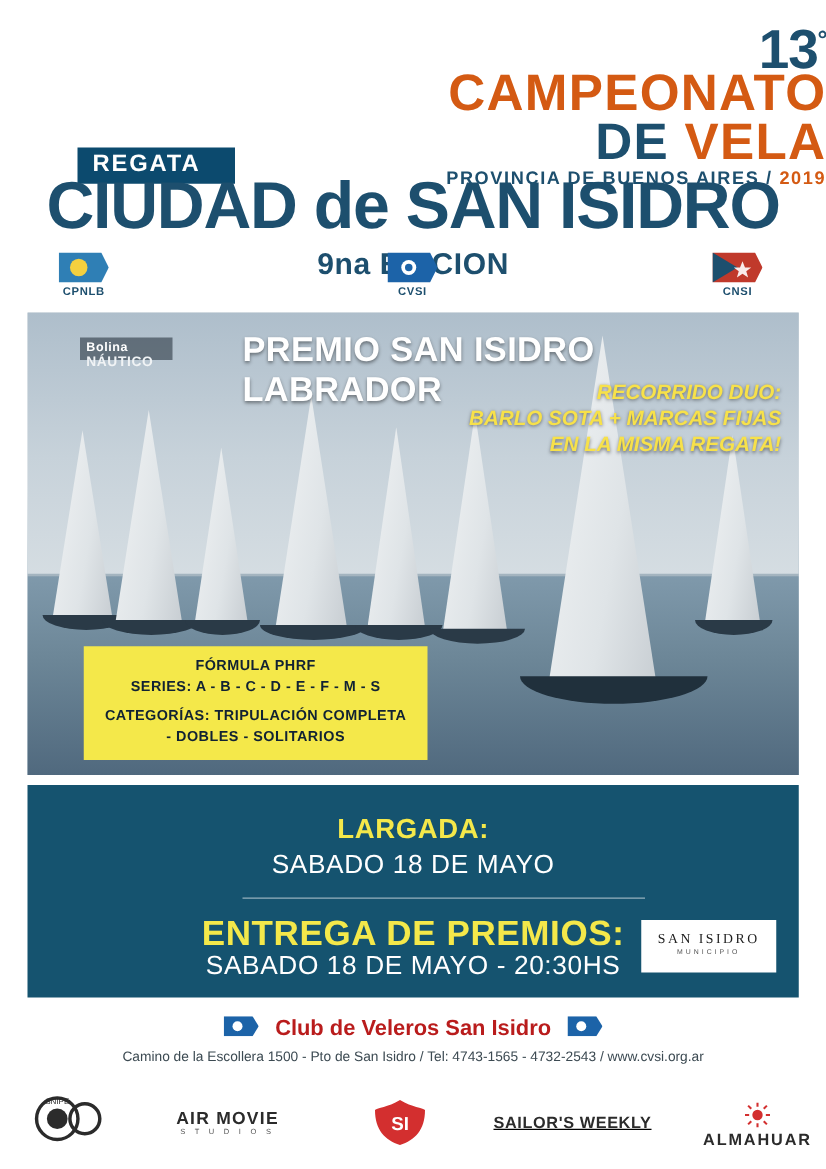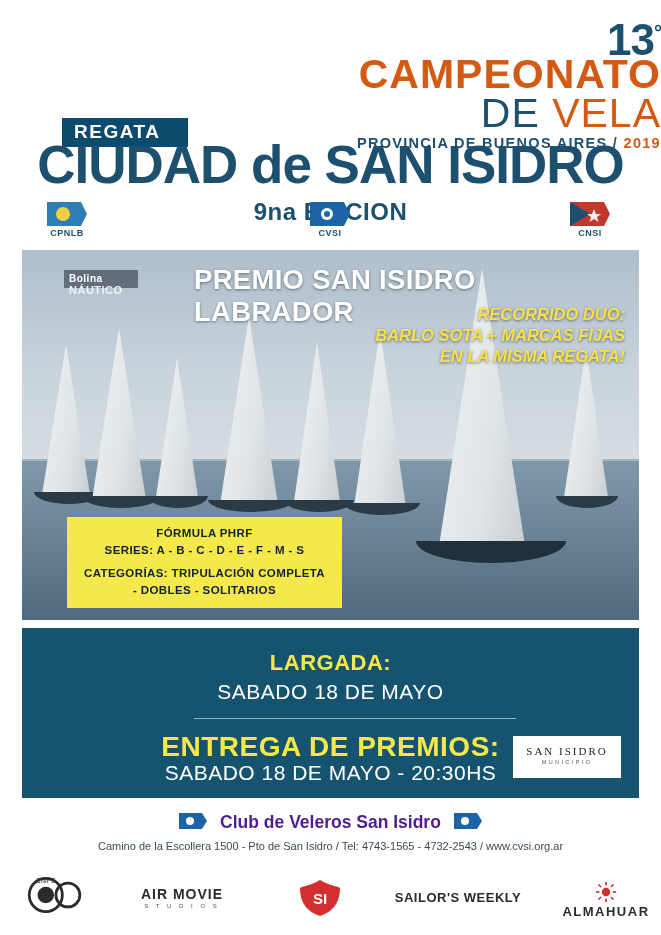--- a/index.html
+++ b/index.html
@@ -30,21 +30,21 @@
     position:relative; display:inline-block;
   }
   .sail-glyph {
     position:absolute; left:74px; top:-6px; width:40px; height:50px;
   }
   .champ-word {
     color:#d45a13; font-weight:bold; font-size:41px; letter-spacing:1px;
     line-height: 0.92; margin-top:-6px;
   }
   .champ-word2 {
-    color:#d45a13; font-weight:normal; font-size:41px; letter-spacing:1px;
+    color:#d45a13; font-weight:bold; font-size:41px; letter-spacing:1px;
     line-height: 0.95;
   }
   .champ-word2 .de { color:#1d4f6e; }
   .champ-sub {
     color:#1d4f6e; font-size:14.5px; font-weight:bold; letter-spacing:1.3px;
     margin-top:2px;
   }
   .champ-sub .yr { color:#d45a13; }
 
   .regata-badge {
@@ -147,36 +147,36 @@
   .si-logo {
     position:absolute; right:18px; top:108px; width:108px; height:42px;
     background:#fff; text-align:center; padding-top:9px;
   }
   .si-logo .l1 { color:#1d1d1d; font-size:11px; letter-spacing:2px; font-family:"Liberation Serif", serif; }
   .si-logo .l2 { color:#555; font-size:5.5px; letter-spacing:2.4px; margin-top:2px; }
 
   
   .club-line {
     position:absolute; left:0; right:0; top:812px; text-align:center;
-    color:#4c1d95; font-weight:bold; font-size:17.5px;
+    color:#b91c1c; font-weight:bold; font-size:17.5px;
   }
   .club-line .pennant { display:inline-block; vertical-align:middle; margin:0 8px; }
   .addr-line {
     position:absolute; left:0; right:0; top:840px; text-align:center;
     color:#3c4a52; font-size:11px;
   }
 
   .sponsors { position:absolute; left:0; right:0; top:872px; height:60px; }
   .sp { position:absolute; text-align:center; }
   .sp-name { font-weight:bold; color:#2b2b2b; }
 
   .sp1 { left:22px; top:0; width:66px; }
   .sp2 { left:122px; top:14px; width:120px; }
   .sp3 { left:290px; top:6px; width:60px; }
-  .sp4 { left:388px; top:18px; width:140px; }
+  .sp4 { left:388px; top:18px; width:140px;text-decoration:underline; }
   .sp5 { left:556px; top:10px; width:100px; }
 </style>
 </head>
 <body>
 
 <div class="poster">
 
   <div class="header">
 
     <div class="champ-block">

